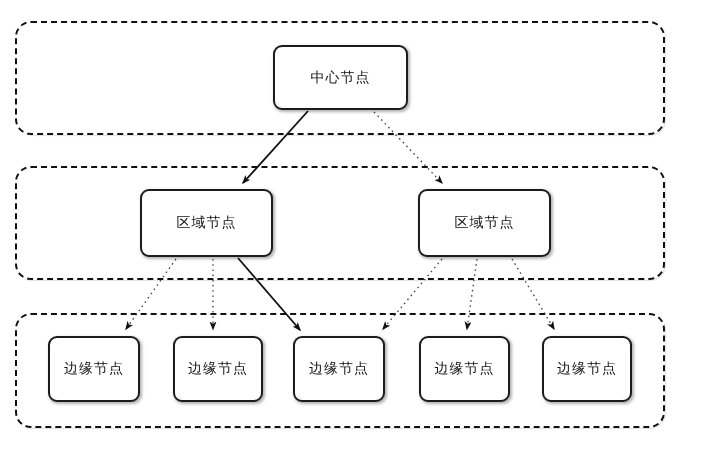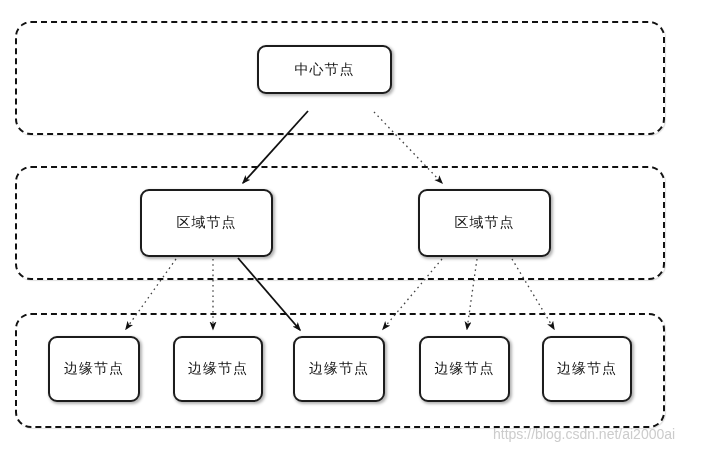--- a/index.html
+++ b/index.html
@@ -38,21 +38,21 @@
     background: #ffffff;
     box-shadow: 1.5px 1.5px 3px rgba(0,0,0,0.30);
     display: flex;
     align-items: center;
     justify-content: center;
     font-size: 14px;
     color: #111111;
     letter-spacing: 1px;
     box-sizing: border-box;
   }
-  .node-center         { left: 257px; top: 45px;  width: 135px; height: 49px; }
+  .node-center         { left: 273px; top: 45px;  width: 135px; height: 65px; }
   .node-regional-left  { left: 140px; top: 189px; width: 133px; height: 68px; }
   .node-regional-right { left: 418px; top: 189px; width: 133px; height: 68px; }
   .node-edge-1 { left: 48px;  top: 336px; width: 92px; height: 66px; }
   .node-edge-2 { left: 173px; top: 336px; width: 90px; height: 66px; }
   .node-edge-3 { left: 293px; top: 336px; width: 92px; height: 66px; }
   .node-edge-4 { left: 419px; top: 336px; width: 91px; height: 66px; }
   .node-edge-5 { left: 542px; top: 336px; width: 90px; height: 66px; }
   .watermark {
     position: absolute;
     left: 493px;
@@ -107,15 +107,14 @@
   <div class="node node-edge-3">
     <span>边缘节点</span>
   </div>
   <div class="node node-edge-4">
     <span>边缘节点</span>
   </div>
   <div class="node node-edge-5">
     <span>边缘节点</span>
   </div>
 
-  <div class="watermark">https://blog.csdn.net/ai2000ai</div>
 
 </div>
 
 </body></html>

